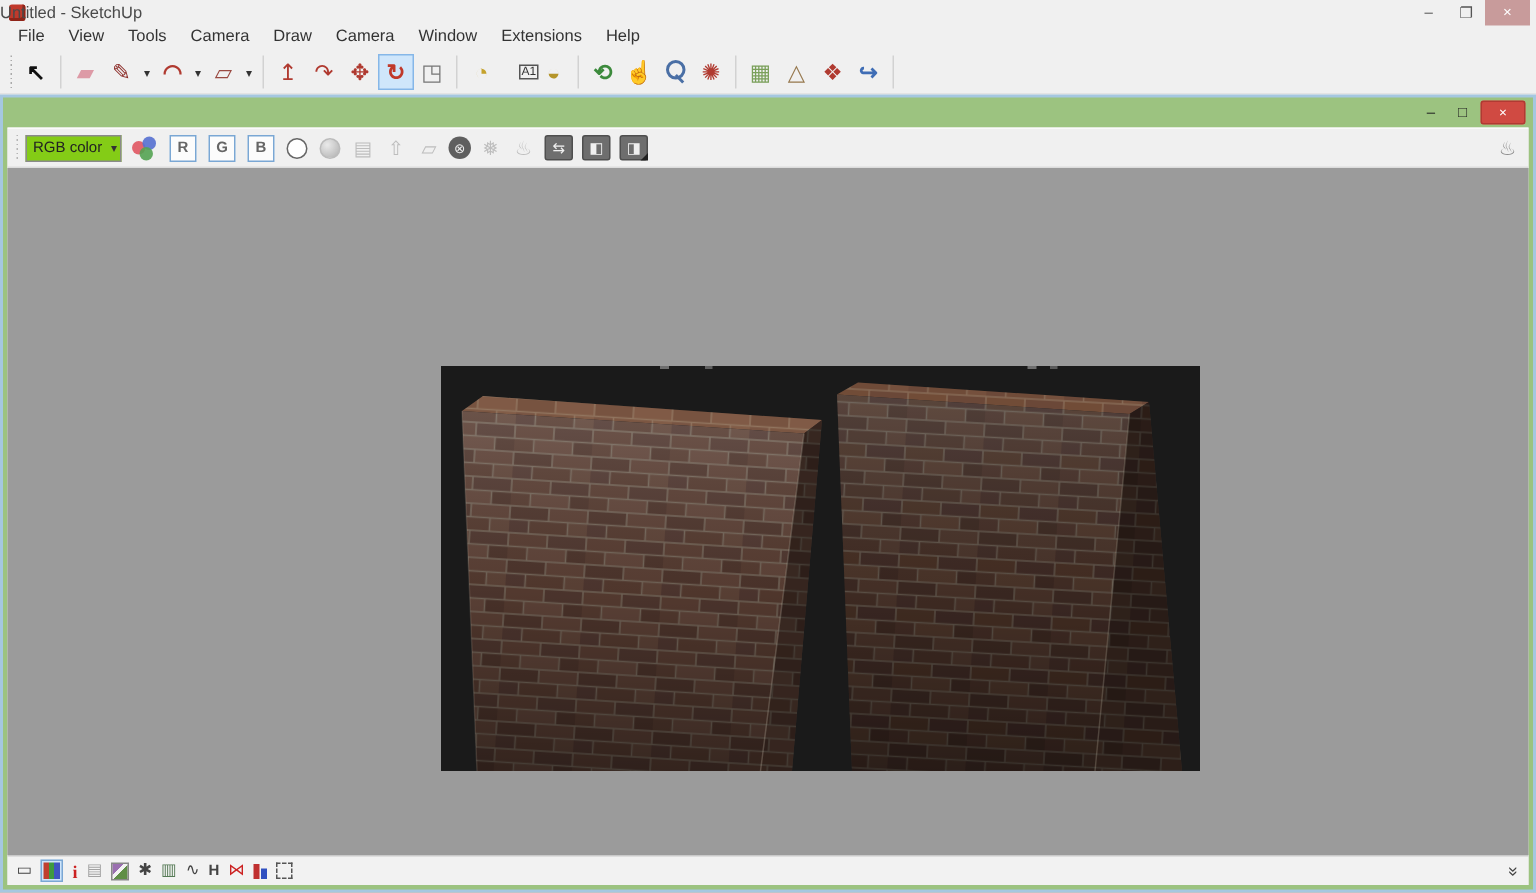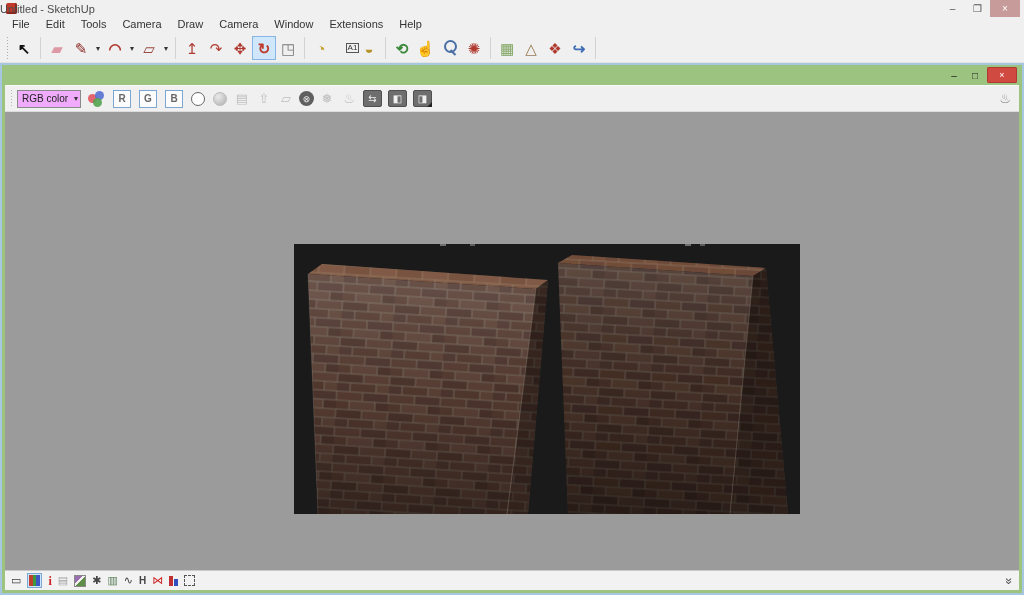--- a/index.html
+++ b/index.html
@@ -48,21 +48,21 @@
   .v-btn { min-width:18px; height:14px; display:flex; align-items:center; justify-content:center;
            font-size:10px; color:#222; }
   .v-btn.close { width:30px; height:16px; background:#d04a42; color:#fff; font-size:9px;
                  border-radius:2px; box-shadow:inset 0 0 0 1px #b03a33; }
   .v-content { flex:1; display:flex; flex-direction:column; background:#f0f0f0; border-top:1px solid #fafafa; min-height:0; }
   .v-toolbar { height:26px; display:flex; align-items:center; gap:4px; padding:0 5px;
                background:#f0f0f0; border-bottom:1px solid #dcdcdc; }
   .v-grip { width:3px; height:18px;
             background-image:repeating-linear-gradient(#b5b5b5 0 1px, transparent 1px 3px);
             background-size:1px 100%; background-repeat:no-repeat; background-position:center; }
-  .chan-select { width:64px; height:18px; background:#f0abfc; border:1px solid #8a8a8a;
+  .chan-select { width:64px; height:18px; background:#84cc16; border:1px solid #8a8a8a;
                  display:flex; align-items:center; font-size:10px; color:#222; padding:0 2px 0 4px; }
   .chan-select .arrow { margin-left:auto; font-size:8px; color:#333; }
   .colorwheel { position:relative; width:18px; height:17px; margin:0 2px; }
   .cw-dot { position:absolute; width:9px; height:9px; border-radius:50%; opacity:.9; }
   .cw-r { left:1px; top:4px; background:#e05560; }
   .cw-b { left:8px; top:1px; background:#5570d0; }
   .cw-g { left:6px; top:8px; background:#54a352; }
   .chanbtn { width:18px; height:18px; background:#fcfcfc; border:1px solid #7aa7d4;
              display:flex; align-items:center; justify-content:center;
              font-size:10px; font-weight:bold; color:#666; margin:0 2px; }
@@ -108,21 +108,21 @@
   <div class="win-title">Untitled - SketchUp</div>
   <div class="win-controls">
     <div class="win-btn">–</div>
     <div class="win-btn">❐</div>
     <div class="win-btn close">×</div>
   </div>
 </div>
 
 <div class="menubar">
   <span class="menu-item">File</span>
-  <span class="menu-item">Edit</span>
+  <span class="menu-item">View</span>
   <span class="menu-item">Tools</span>
   <span class="menu-item">Camera</span>
   <span class="menu-item">Draw</span>
   <span class="menu-item">Camera</span>
   <span class="menu-item">Window</span>
   <span class="menu-item">Extensions</span>
   <span class="menu-item">Help</span>
 </div>
 
 <div class="toolbar">

